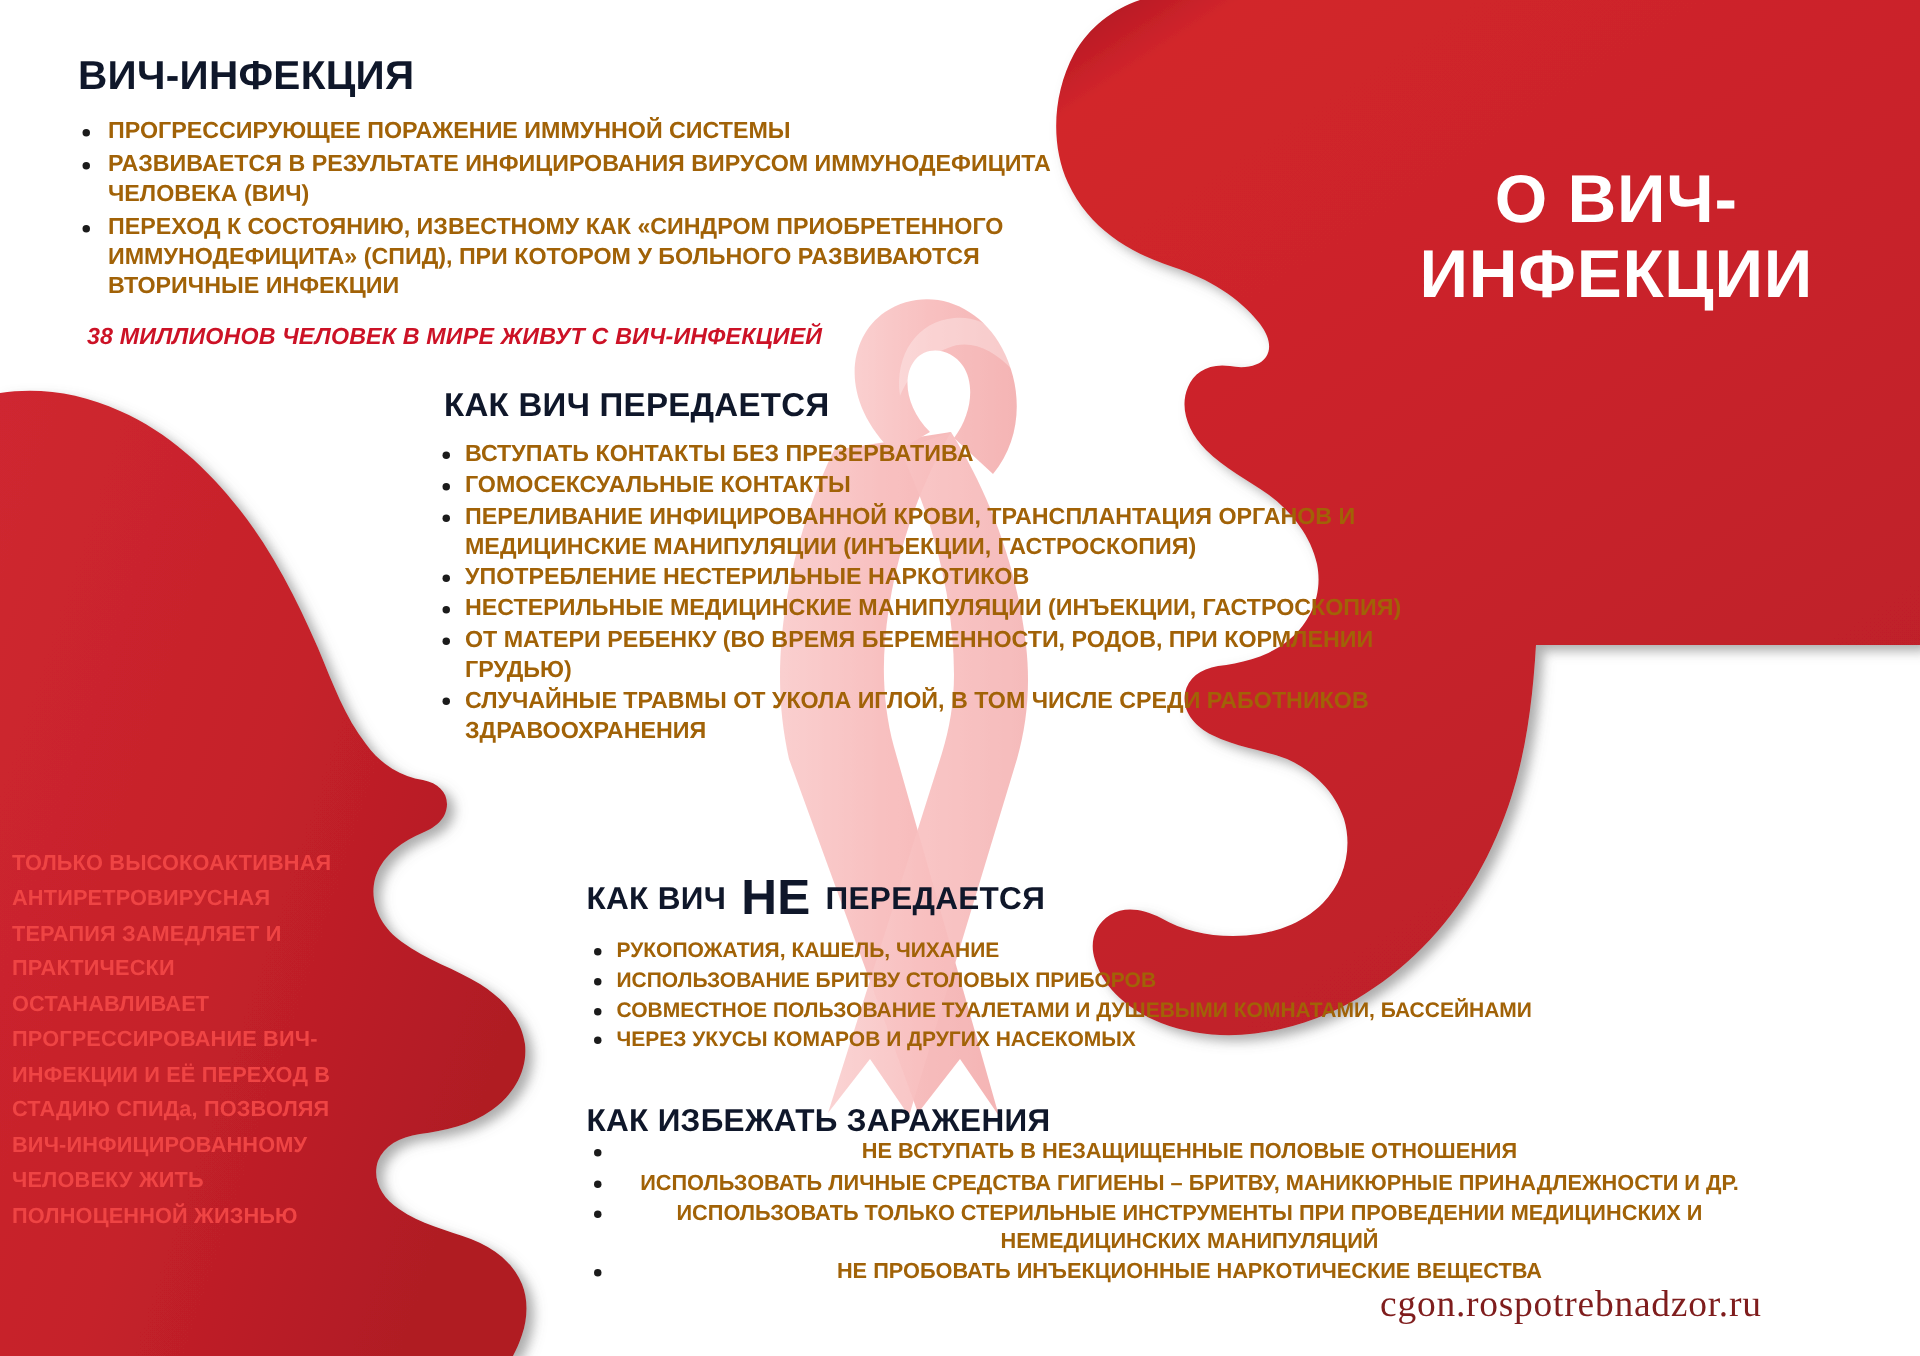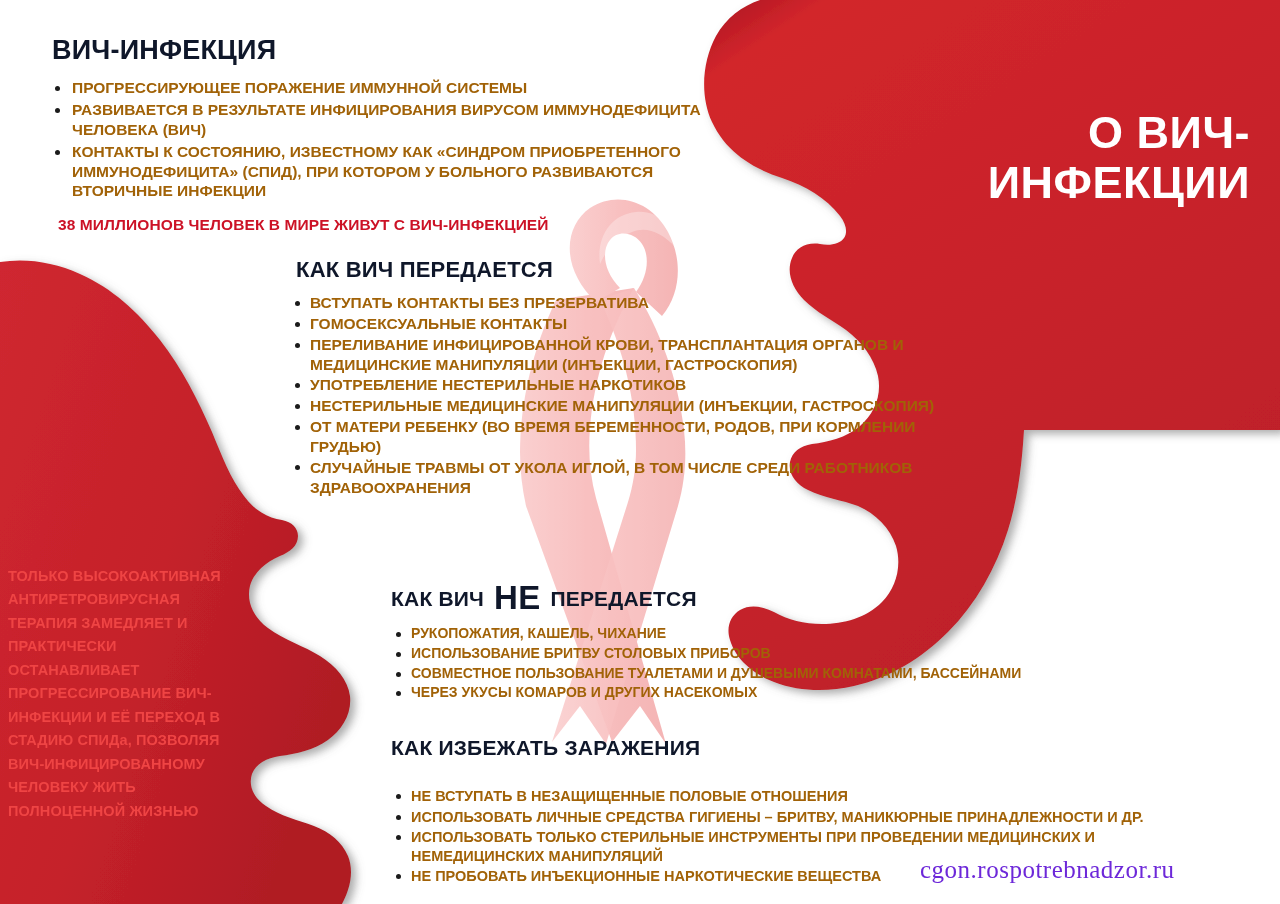--- a/index.html
+++ b/index.html
@@ -49,66 +49,67 @@
     width:5px;height:5px;border-radius:50%;
     background:#1b1b1b;
   }
   #stat-line{
     margin-top:15px;
     margin-left:8px;
     color:#CC1226;
     font-weight:bold;
     font-size:15.5px;
     letter-spacing:.1px;
+    font-style:italic;
   }
 
   
   #title-about{
     left:905px;top:108px;width:345px;
     color:#ffffff;
     font-weight:bold;
     font-size:45px;
     line-height:1.12;
-    text-align:right;
+    text-align:center;
     letter-spacing:.5px;
   }
 
   
   #block-trans{left:282px;top:258px;width:660px;}
   #h-trans{font-size:22px;margin:0 0 12px 14px;}
   #block-trans ul.bul>li{font-size:15.5px;margin-bottom:1px;padding-left:20px;}
   #block-trans ul.bul{margin-left:8px;}
 
   
   #block-nottrans{left:385px;top:583px;width:760px;}
   #h-nottrans{font-size:21px;margin:0 0 12px 6px;white-space:nowrap;}
   #h-nottrans .big-ne{font-size:33px;line-height:.9;vertical-align:-3px;margin:0 4px;}
   #block-nottrans ul.bul{margin-left:6px;}
   #block-nottrans ul.bul>li{font-size:14px;margin-bottom:2px;padding-left:20px;}
 
   
   #block-prevent{left:385px;top:737px;width:790px;}
-  #h-prevent{font-size:21px;margin:0 0 28px 6px;}
+  #h-prevent{font-size:21px;margin:0 0 0 6px;}
   #block-prevent ul.bul{margin-left:6px;}
-  #block-prevent ul.bul>li{font-size:14.5px;margin-bottom:2px;padding-left:20px;}
+  #block-prevent ul.bul>li{font-size:14.5px;margin-bottom:2px;padding-left:20px;text-align:center;}
 
   
   #block-therapy{
     left:8px;top:565px;width:230px;
     color:#ef4444;
     font-weight:bold;
     font-size:14.5px;
     line-height:1.62;
     letter-spacing:.1px;
   }
 
   
   #watermark{
     left:920px;top:856px;
-    color:#6d28d9;
+    color:#7f1d1d;
     font-family:"Liberation Serif","DejaVu Serif",serif;
     font-size:25px;
     letter-spacing:.5px;
     white-space:nowrap;
   }
 </style>
 </head>
 <body>
 
 <div id="poster">
@@ -239,21 +240,21 @@
     </svg>
   </div>
 
   <div class="layer" id="title-about">О ВИЧ-ИНФЕКЦИИ</div>
 
   <div class="layer" id="block-intro">
     <div class="h-red" id="title-hiv">ВИЧ-ИНФЕКЦИЯ</div>
     <ul class="bul">
       <li>ПРОГРЕССИРУЮЩЕЕ ПОРАЖЕНИЕ ИММУННОЙ СИСТЕМЫ</li>
       <li>РАЗВИВАЕТСЯ В РЕЗУЛЬТАТЕ ИНФИЦИРОВАНИЯ ВИРУСОМ ИММУНОДЕФИЦИТА ЧЕЛОВЕКА (ВИЧ)</li>
-      <li>КОНТАКТЫ К СОСТОЯНИЮ, ИЗВЕСТНОМУ КАК «СИНДРОМ ПРИОБРЕТЕННОГО ИММУНОДЕФИЦИТА» (СПИД), ПРИ КОТОРОМ У БОЛЬНОГО РАЗВИВАЮТСЯ ВТОРИЧНЫЕ ИНФЕКЦИИ</li>
+      <li>ПЕРЕХОД К СОСТОЯНИЮ, ИЗВЕСТНОМУ КАК «СИНДРОМ ПРИОБРЕТЕННОГО ИММУНОДЕФИЦИТА» (СПИД), ПРИ КОТОРОМ У БОЛЬНОГО РАЗВИВАЮТСЯ ВТОРИЧНЫЕ ИНФЕКЦИИ</li>
     </ul>
     <div id="stat-line">38 МИЛЛИОНОВ ЧЕЛОВЕК В МИРЕ ЖИВУТ С ВИЧ-ИНФЕКЦИЕЙ</div>
   </div>
 
   <div class="layer" id="block-trans">
     <div class="h-red" id="h-trans">КАК ВИЧ ПЕРЕДАЕТСЯ</div>
     <ul class="bul">
       <li>ВСТУПАТЬ КОНТАКТЫ БЕЗ ПРЕЗЕРВАТИВА</li>
       <li>ГОМОСЕКСУАЛЬНЫЕ КОНТАКТЫ</li>
       <li>ПЕРЕЛИВАНИЕ ИНФИЦИРОВАННОЙ КРОВИ, ТРАНСПЛАНТАЦИЯ ОРГАНОВ И МЕДИЦИНСКИЕ МАНИПУЛЯЦИИ (ИНЪЕКЦИИ, ГАСТРОСКОПИЯ)</li>

